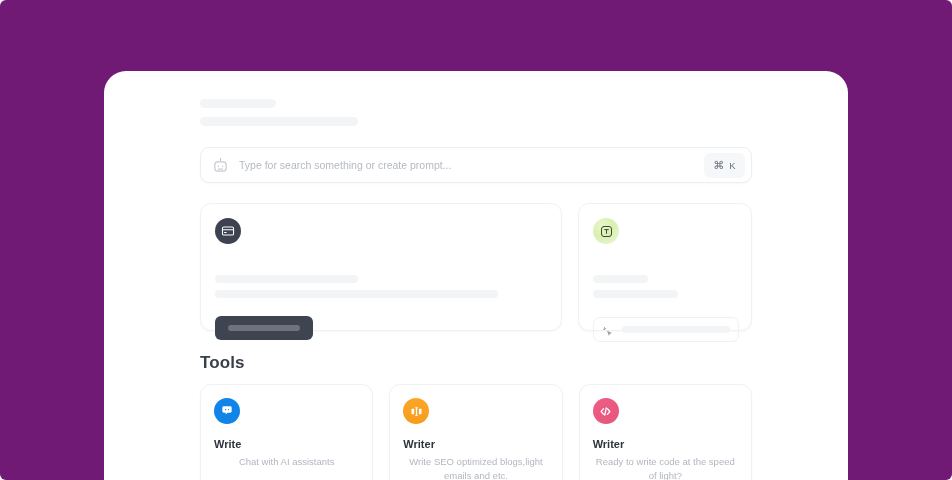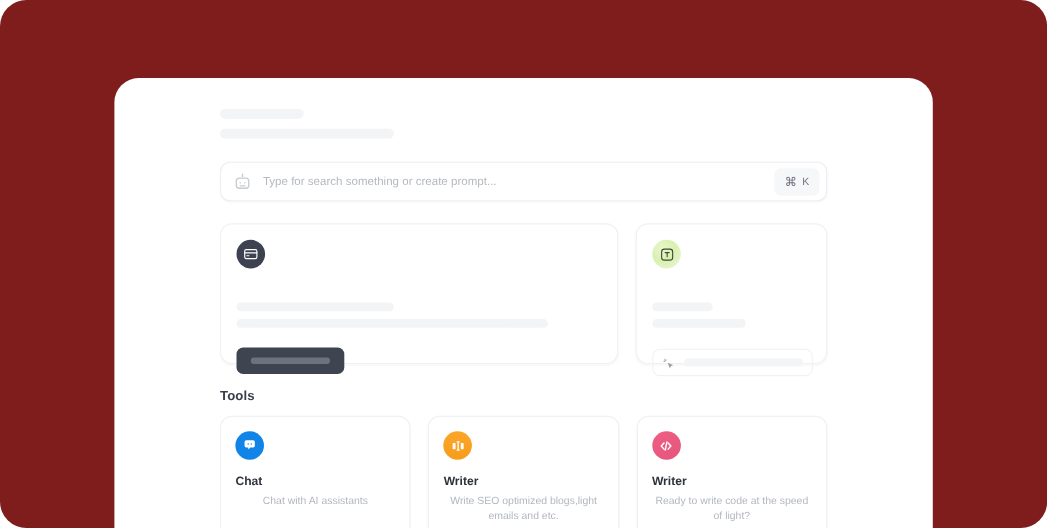--- a/index.html
+++ b/index.html
@@ -9,22 +9,22 @@
     overflow: hidden;
     background: #ffffff;
     font-family: "Liberation Sans", sans-serif;
   }
 
   
   .device-frame {
     position: absolute;
     left: 0; top: 0;
     width: 952px; height: 480px;
-    background: #7f1d1d;
-    border-radius: 24px;
+    background: #701a75;
+    border-radius: 6px;
   }
 
   
   .app-panel {
     position: absolute;
     left: 104px; top: 71px;
     width: 744px; height: 409px;
     background: #ffffff;
     border-radius: 22px 22px 0 0;
     overflow: hidden;
@@ -142,21 +142,21 @@
     flex: 1 1 auto;
     height: 7px;
     background: #f3f4f6;
     border-radius: 999px;
   }
   .sparkle-icon { width: 12px; height: 12px; flex: 0 0 auto; opacity: .7; }
 
   
   .tools-title {
     margin-top: 22px;
-    font-size: 12px;
+    font-size: 17px;
     font-weight: bold;
     color: #3a3f4b;
     letter-spacing: .1px;
   }
 
   .tools-row {
     margin-top: 11px;
     display: flex;
     gap: 16px;
   }
@@ -265,21 +265,21 @@
       <div class="tools-row">
 
         <div class="tool-card">
           <div class="tool-icon icon-chat">
             <svg viewBox="0 0 24 24" width="14" height="14" fill="#ffffff">
               <path d="M4 6.5A2.5 2.5 0 0 1 6.5 4h11A2.5 2.5 0 0 1 20 6.5v6A2.5 2.5 0 0 1 17.5 15H13l-3.2 3.2V15H6.5A2.5 2.5 0 0 1 4 12.5z"></path>
               <circle cx="9.6" cy="9.6" r="1.15" fill="#1184e8"></circle>
               <circle cx="14.4" cy="9.6" r="1.15" fill="#1184e8"></circle>
             </svg>
           </div>
-          <div class="tool-name">Chat</div>
+          <div class="tool-name">Write</div>
           <div class="tool-desc">Chat with AI assistants</div>
         </div>
 
         <div class="tool-card">
           <div class="tool-icon icon-writer">
             <svg viewBox="0 0 24 24" width="15" height="15" fill="none" stroke="#ffffff" stroke-width="1.9" stroke-linecap="round">
               <rect x="4" y="7.5" width="4.2" height="9" rx="1" fill="#ffffff" stroke="none"></rect>
               <rect x="15.8" y="7.5" width="4.2" height="9" rx="1" fill="#ffffff" stroke="none"></rect>
               <path d="M10.6 6h2.8M10.6 18h2.8M12 6v12"></path>
             </svg>

